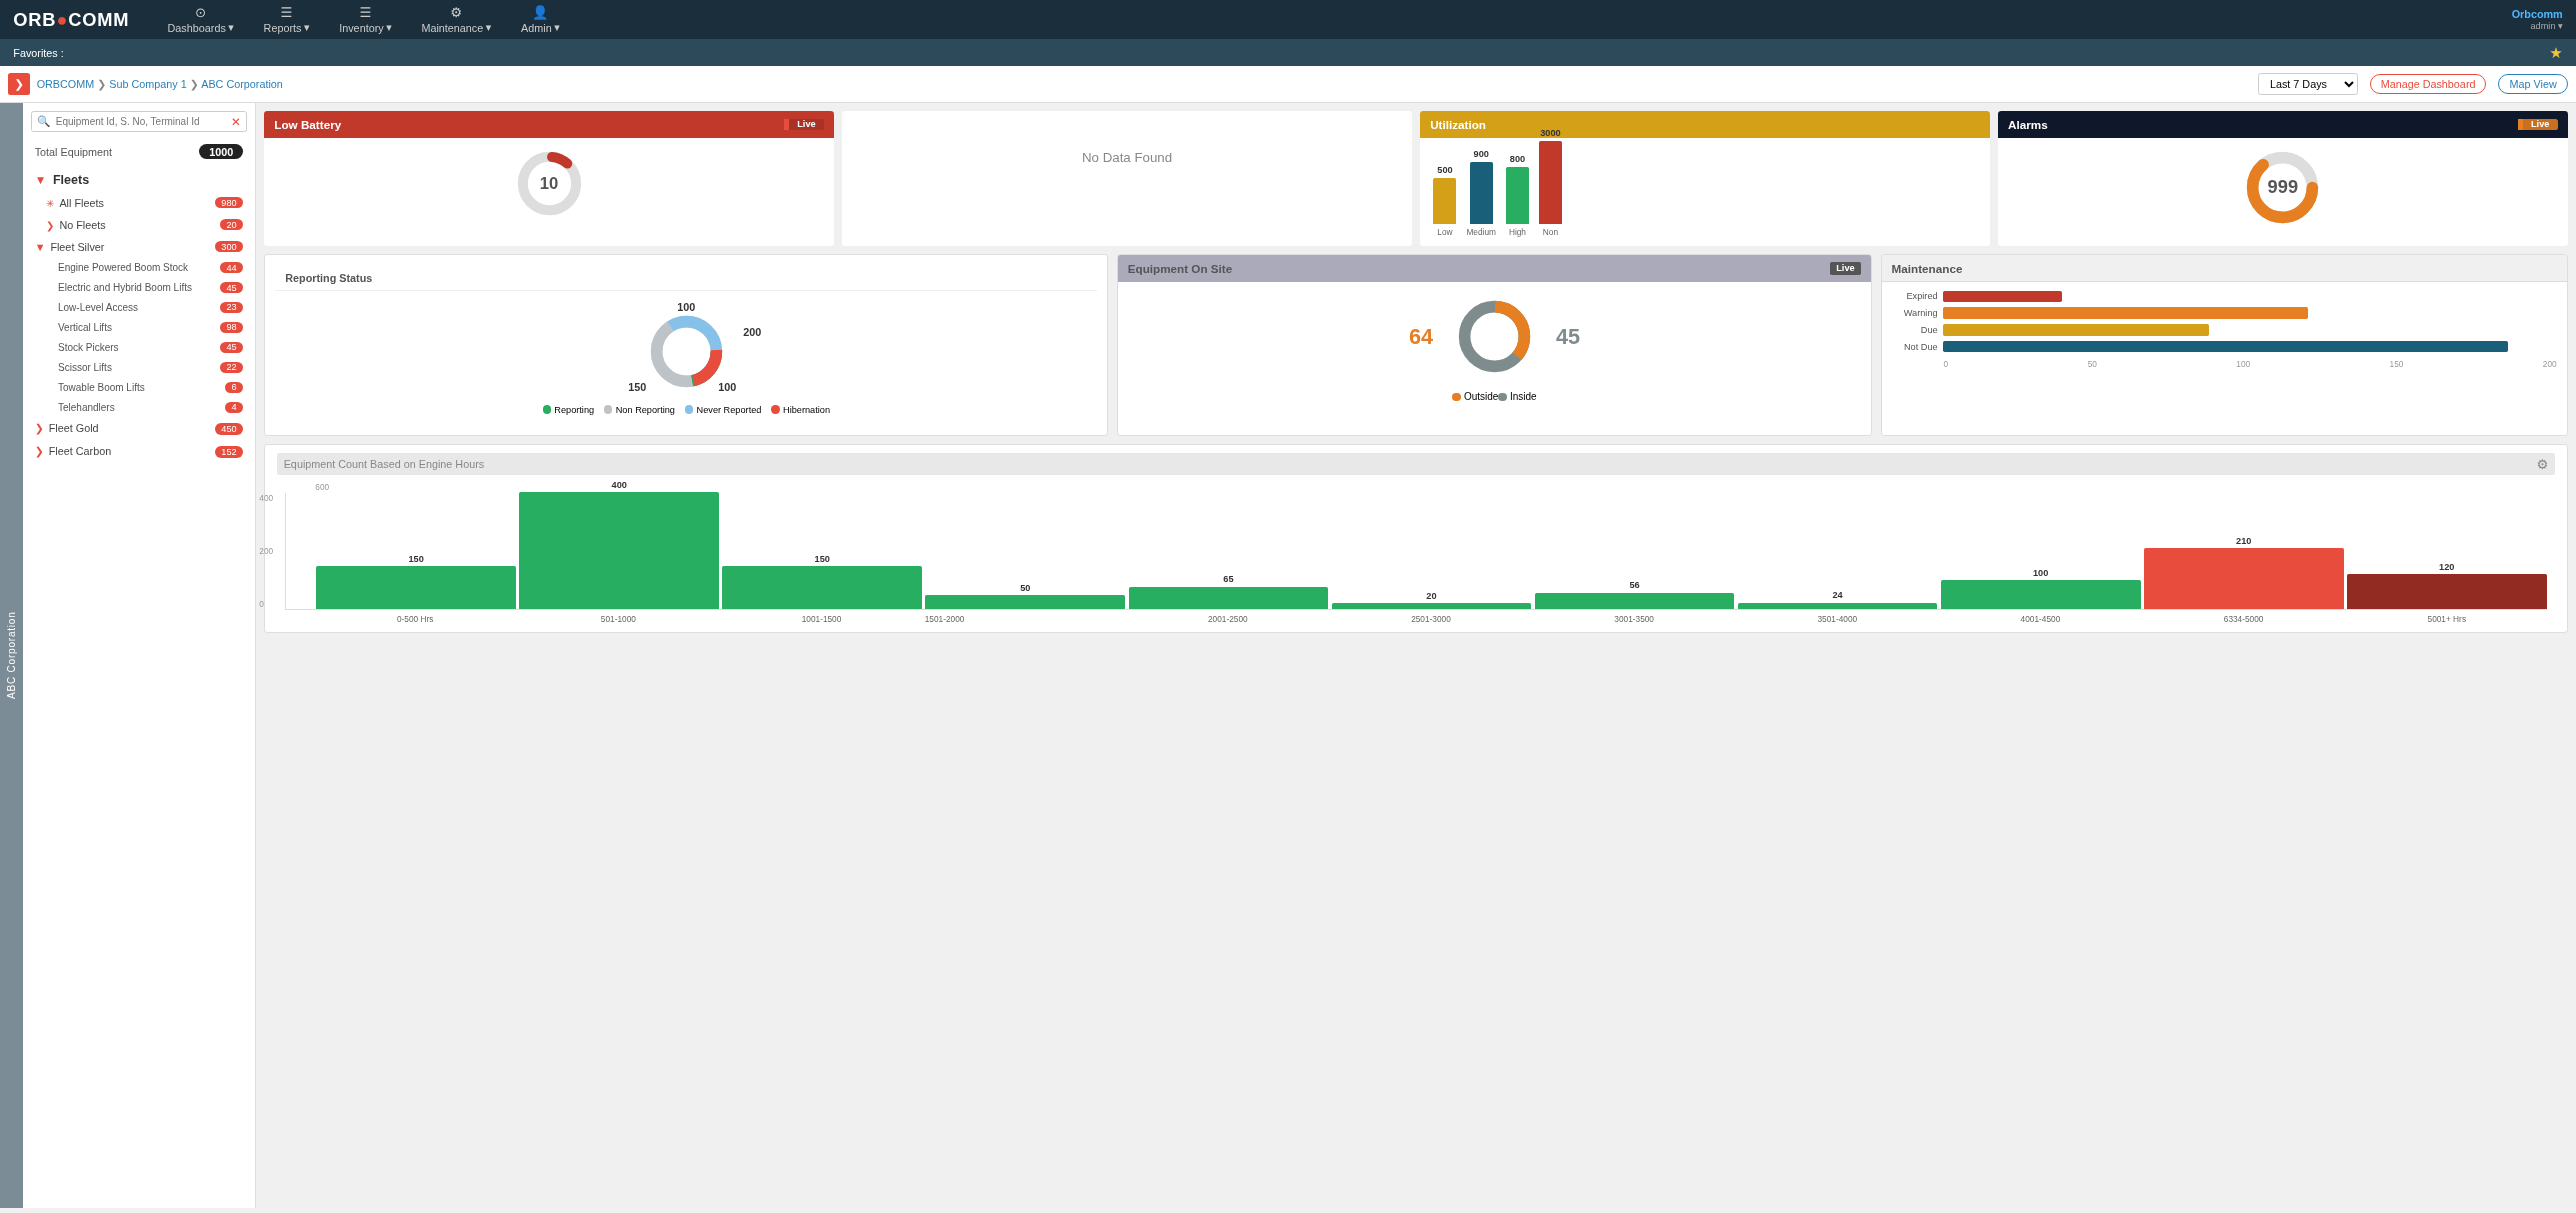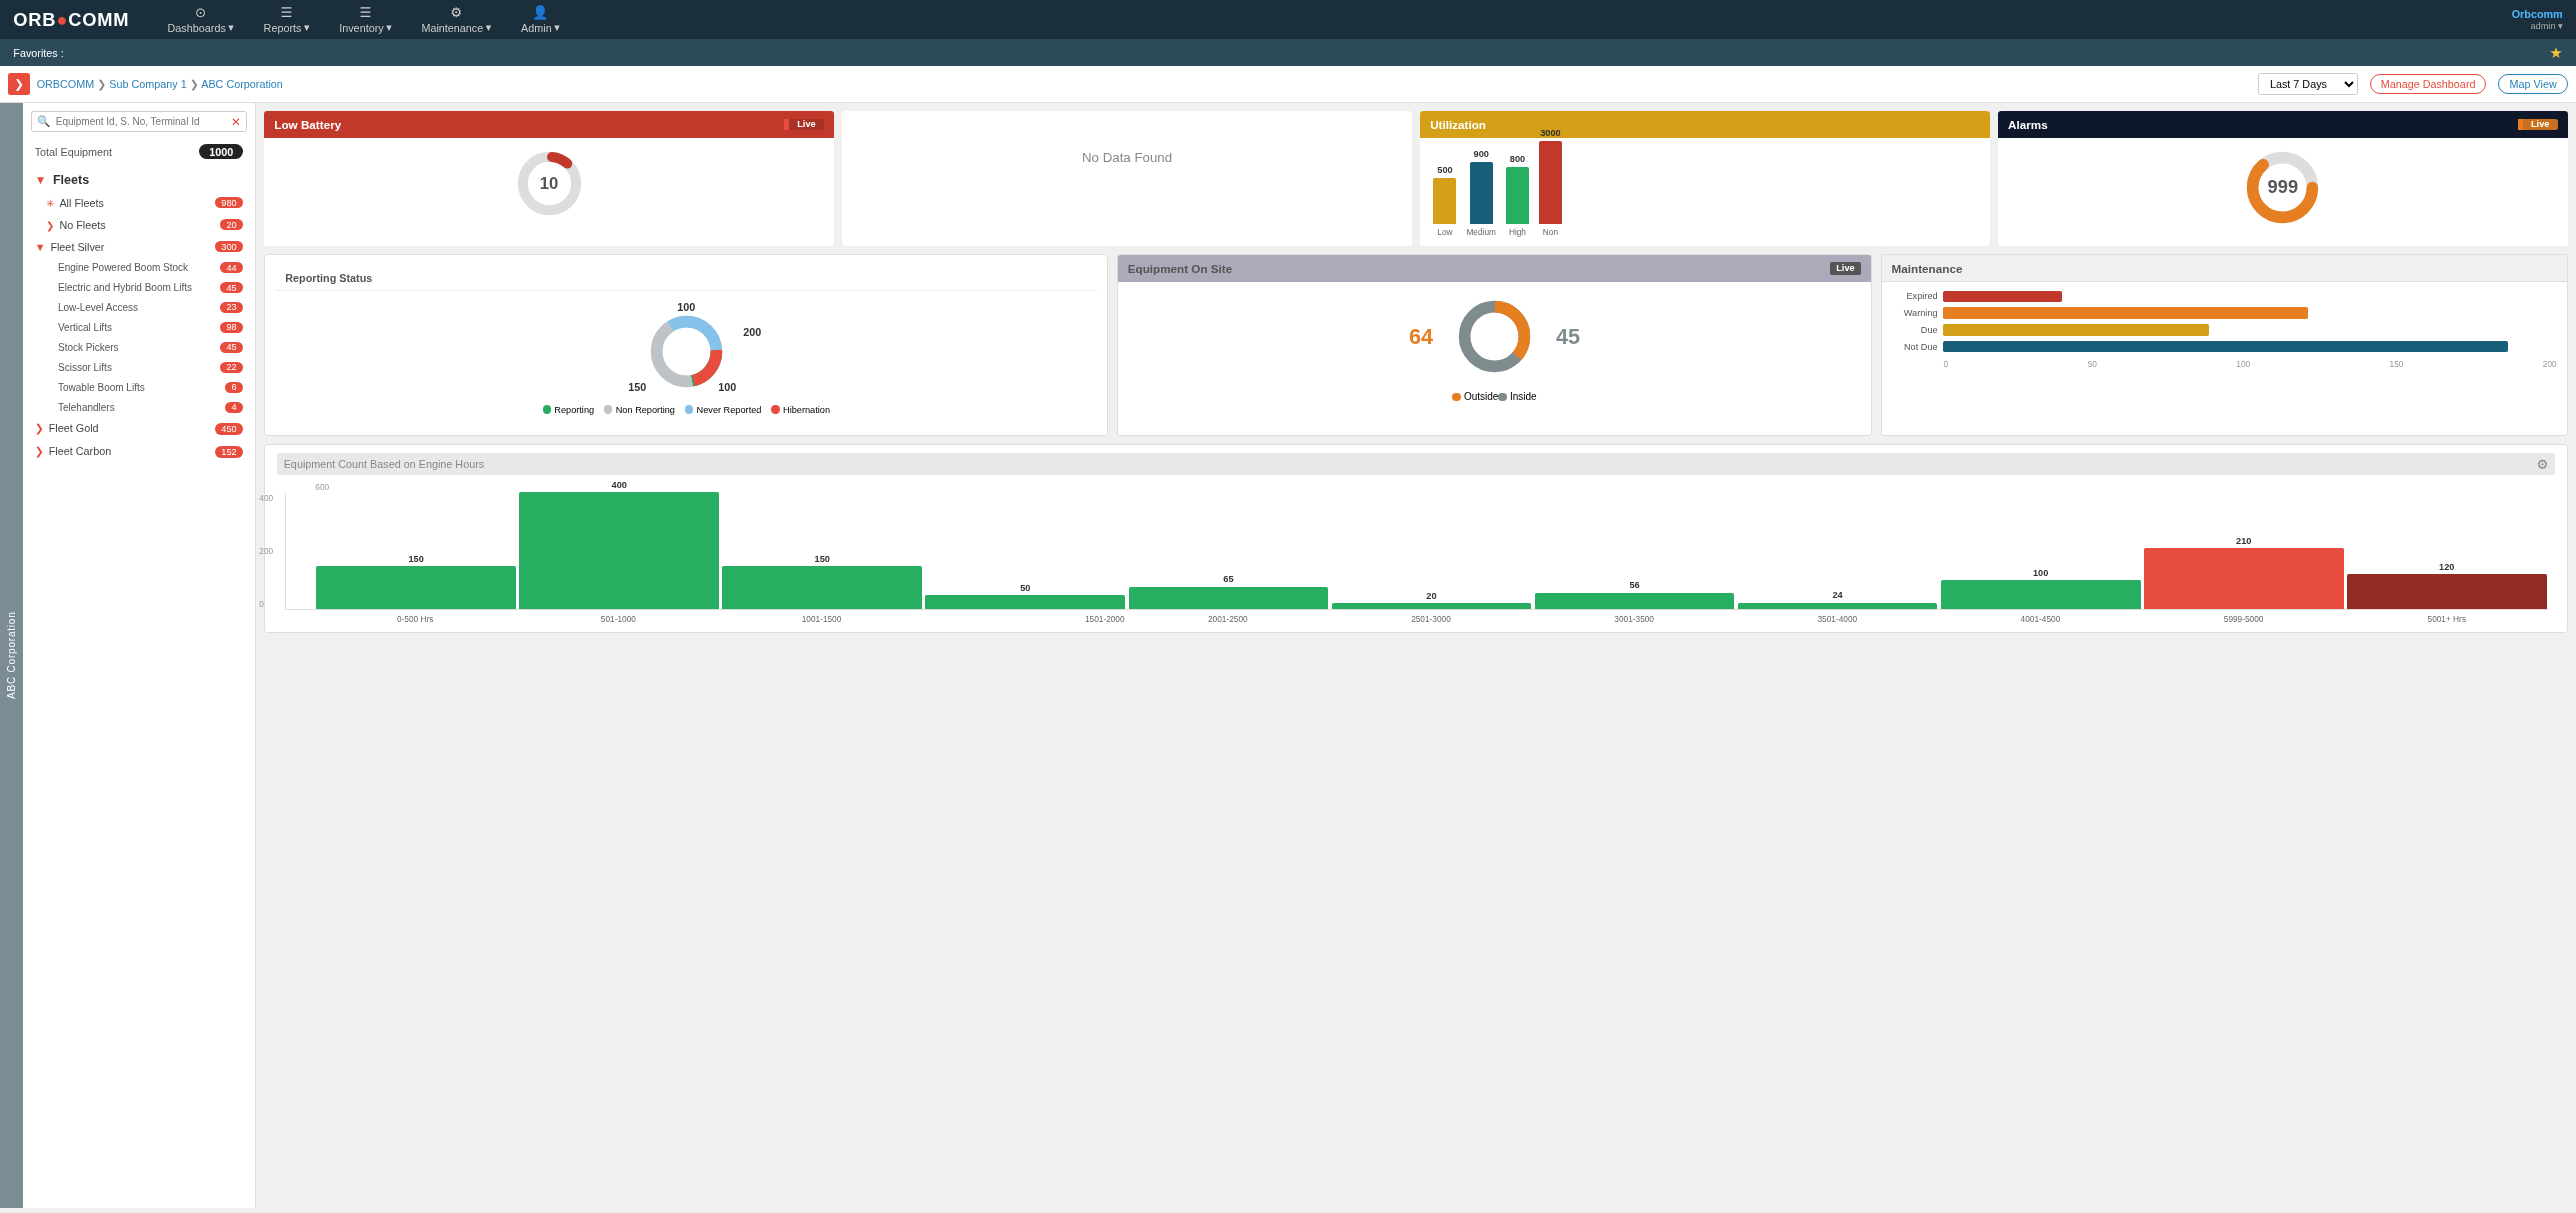--- a/index.html
+++ b/index.html
@@ -874,27 +874,27 @@
           <div class="engine-bar-group">
             <span class="engine-bar-value">120</span>
             <div class="engine-bar" style="height:35px;background:#922b21;"></div>
           </div>
         </div>
 
         <div style="display:flex;gap:3.3px;padding-left:30px;margin-top:3.3px;">
           <div style="flex:1;text-align:center;font-size:8.3px;color:#666;">0-500 Hrs</div>
           <div style="flex:1;text-align:center;font-size:8.3px;color:#666;">501-1000</div>
           <div style="flex:1;text-align:center;font-size:8.3px;color:#666;">1001-1500</div>
-          <div style="flex:1;text-align:right;font-size:8.3px;color:#666;">1501-2000</div>
+          <div style="flex:1;text-align:left;font-size:8.3px;color:#666;">1501-2000</div>
           <div style="flex:1;text-align:center;font-size:8.3px;color:#666;">2001-2500</div>
           <div style="flex:1;text-align:center;font-size:8.3px;color:#666;">2501-3000</div>
           <div style="flex:1;text-align:center;font-size:8.3px;color:#666;">3001-3500</div>
           <div style="flex:1;text-align:center;font-size:8.3px;color:#666;">3501-4000</div>
           <div style="flex:1;text-align:center;font-size:8.3px;color:#666;">4001-4500</div>
-          <div style="flex:1;text-align:center;font-size:8.3px;color:#666;">5999-5000</div>
+          <div style="flex:1;text-align:center;font-size:8.3px;color:#666;">6334-5000</div>
           <div style="flex:1;text-align:center;font-size:8.3px;color:#666;">5001+ Hrs</div>
         </div>
       </div>
     </div>
 
   </div>
 </div>
 
 
 </body></html>

